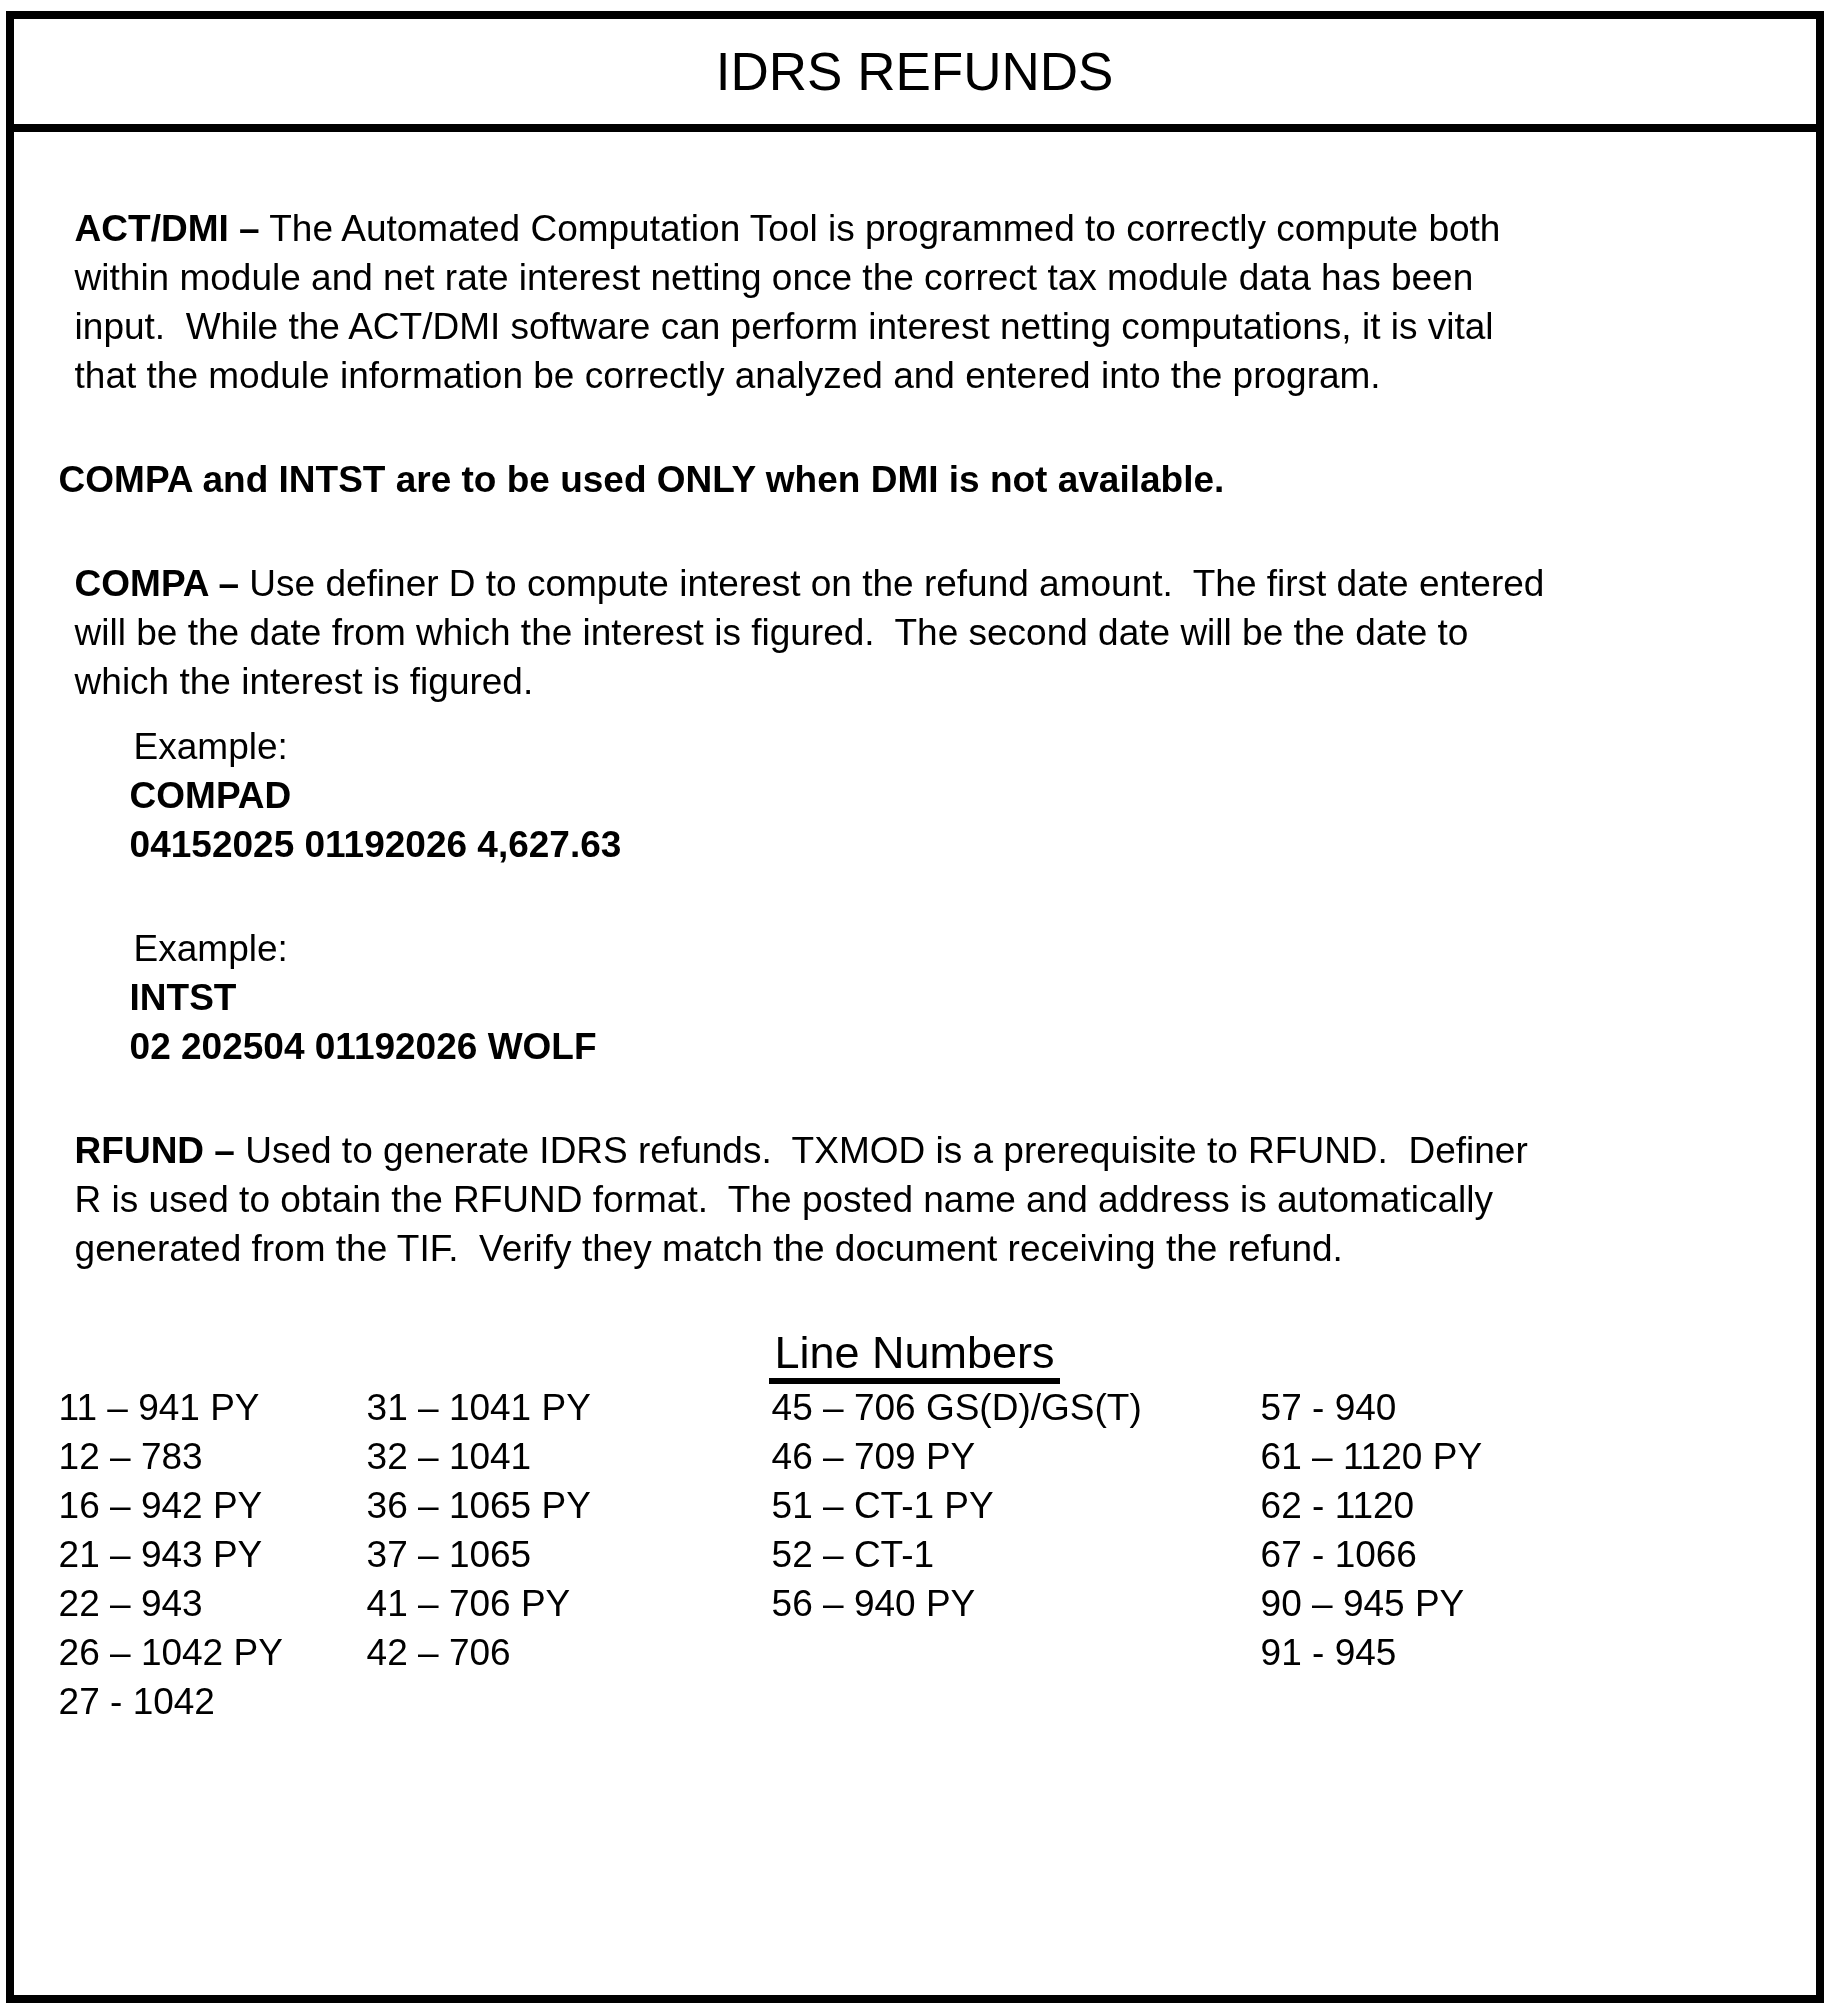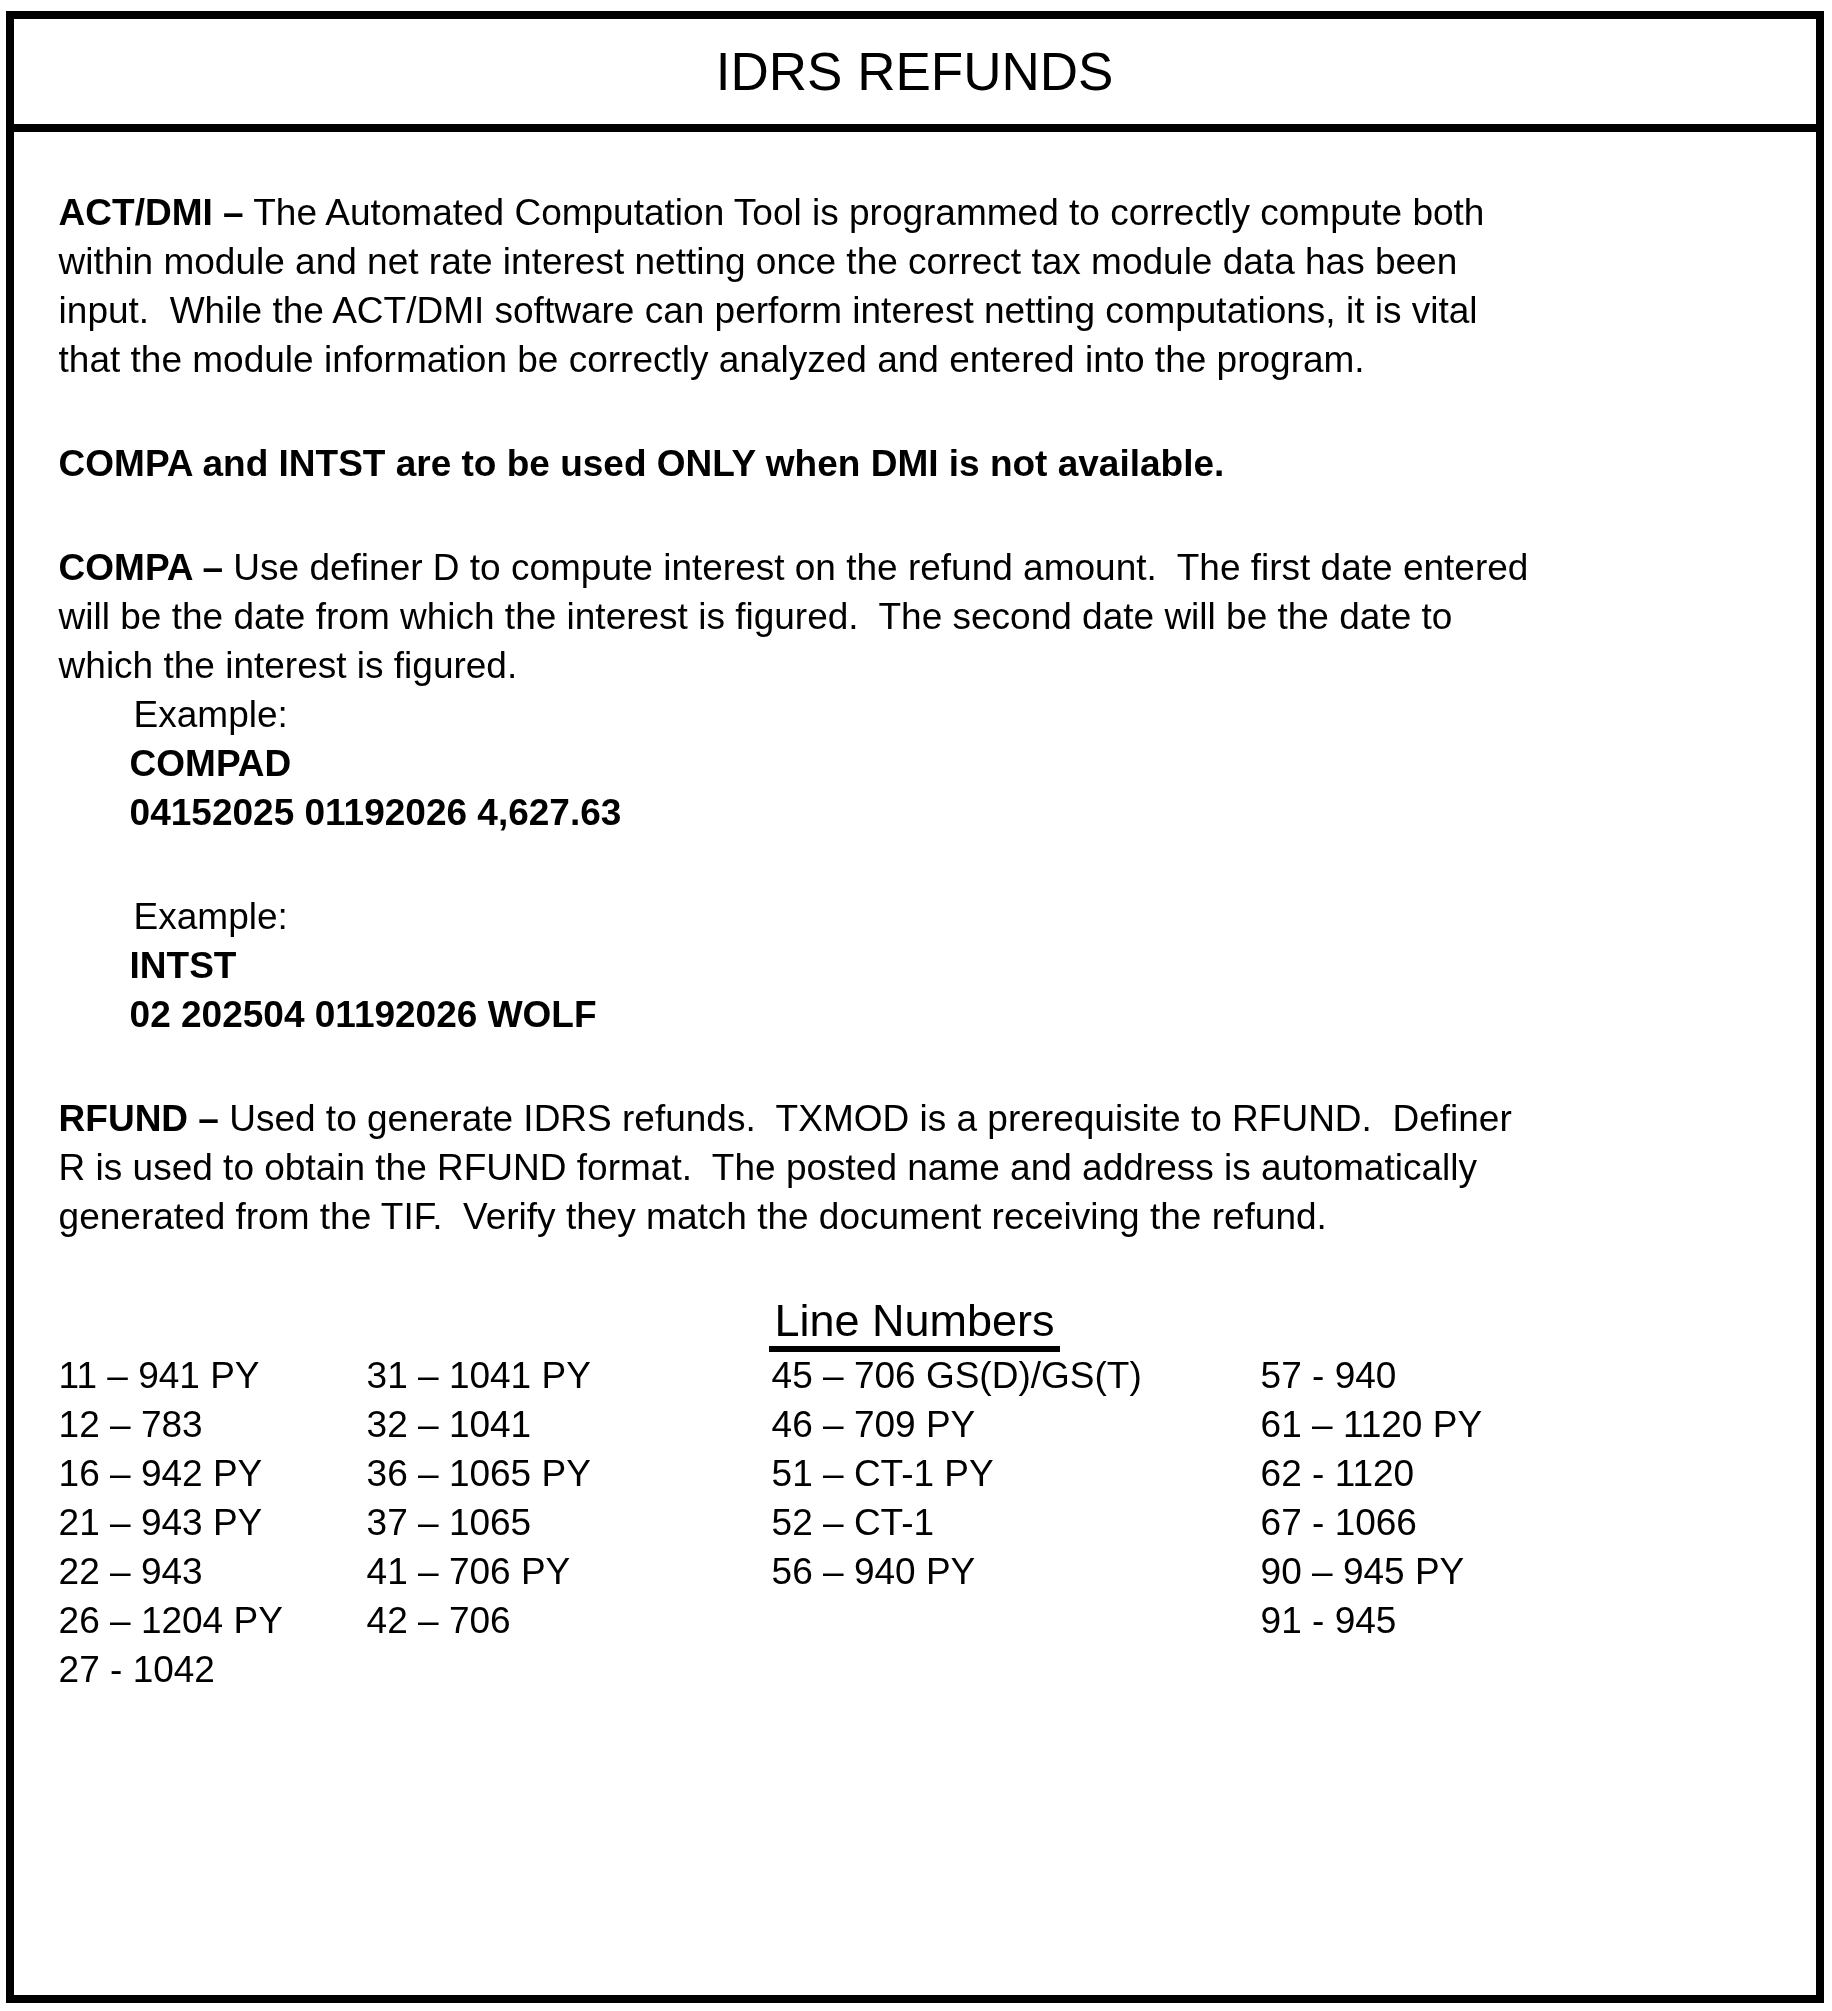--- a/index.html
+++ b/index.html
@@ -39,21 +39,21 @@
   }
   .content {
     padding: 56px 45px 0 45px;
     font-size: 37px;
     line-height: 49px;
   }
   .section {
     margin: 0 0 55px 0;
   }
   .para {
-    margin: 0;
+    margin: 16px;
     white-space: pre-wrap;
   }
   .lead {
     font-weight: bold;
   }
   .bold-para {
     margin: 0;
     font-weight: bold;
     white-space: pre-wrap;
   }
@@ -140,21 +140,21 @@
         <p class="para"><span class="lead">RFUND –</span><span> Used to generate IDRS refunds.  TXMOD is a prerequisite to RFUND.  Definer
 R is used to obtain the RFUND format.  The posted name and address is automatically
 generated from the TIF.  Verify they match the document receiving the refund.</span></p>
       </div>
 
       <div class="ln-heading-wrap">
         <span class="ln-heading">Line Numbers</span>
       </div>
 
       <div class="ln-table">
-        <div class="ln-col c0"><div class="cell">11 – 941 PY</div><div class="cell">12 – 783</div><div class="cell">16 – 942 PY</div><div class="cell">21 – 943 PY</div><div class="cell">22 – 943</div><div class="cell">26 – 1204 PY</div><div class="cell">27 - 1042</div></div>
+        <div class="ln-col c0"><div class="cell">11 – 941 PY</div><div class="cell">12 – 783</div><div class="cell">16 – 942 PY</div><div class="cell">21 – 943 PY</div><div class="cell">22 – 943</div><div class="cell">26 – 1042 PY</div><div class="cell">27 - 1042</div></div>
         <div class="ln-col c1"><div class="cell">31 – 1041 PY</div><div class="cell">32 – 1041</div><div class="cell">36 – 1065 PY</div><div class="cell">37 – 1065</div><div class="cell">41 – 706 PY</div><div class="cell">42 – 706</div></div>
         <div class="ln-col c2"><div class="cell">45 – 706 GS(D)/GS(T)</div><div class="cell">46 – 709 PY</div><div class="cell">51 – CT-1 PY</div><div class="cell">52 – CT-1</div><div class="cell">56 – 940 PY</div></div>
         <div class="ln-col c3"><div class="cell">57 - 940</div><div class="cell">61 – 1120 PY</div><div class="cell">62 - 1120</div><div class="cell">67 - 1066</div><div class="cell">90 – 945 PY</div><div class="cell">91 - 945</div></div>
       </div>
 
     </div>
   </div>
 </div>
 
 

